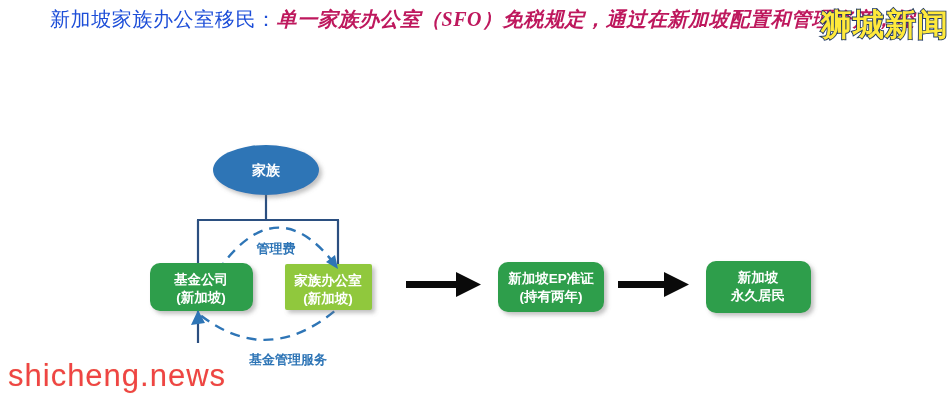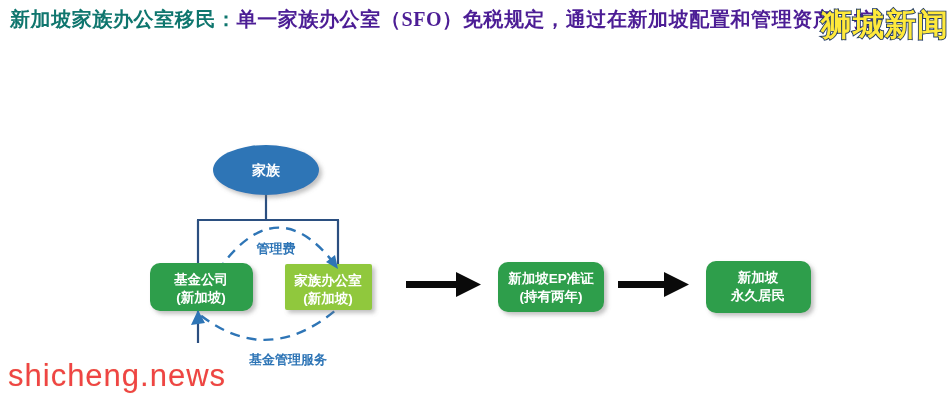--- a/index.html
+++ b/index.html
@@ -6,22 +6,22 @@
   body{
     width:947px;height:400px;position:relative;background:#ffffff;overflow:hidden;
     font-family:"Liberation Sans",sans-serif;
   }
   
   .para{position:absolute;left:10px;top:6px;width:930px;}
   .pline{
     white-space:nowrap;font-size:20px;line-height:26px;letter-spacing:.6px;
     color:#21252E;font-family:"Liberation Serif",serif;
   }
-  .heading{color:#0f766e;font-weight:bold;}
-  .blead{font-weight:bold;color:#4c1d95;}
+  .heading{color:#1d4ed8;font-weight:normal;margin-left:40px;}
+  .blead{font-weight:bold;color:#be185d;font-style:italic;}
   
   .watermark{
     position:absolute;top:4px;right:-2px;font-size:31px;font-weight:bold;
     color:#FFE93B;-webkit-text-stroke:1.8px #1F3864;paint-order:stroke fill;
     letter-spacing:1px;font-family:"Liberation Sans",sans-serif;z-index:5;
   }
   
   .sitename{
     position:absolute;left:8px;top:358px;font-size:31px;letter-spacing:1px;
     color:#ef4444;text-shadow:0 0 1px #e8e0b0;font-family:Liberation Sans, sans-serif;

